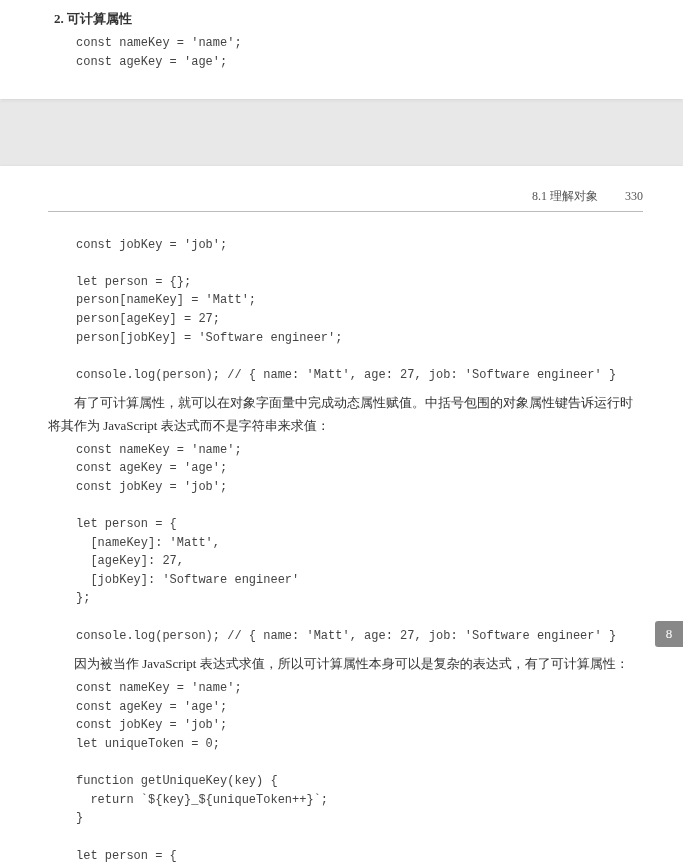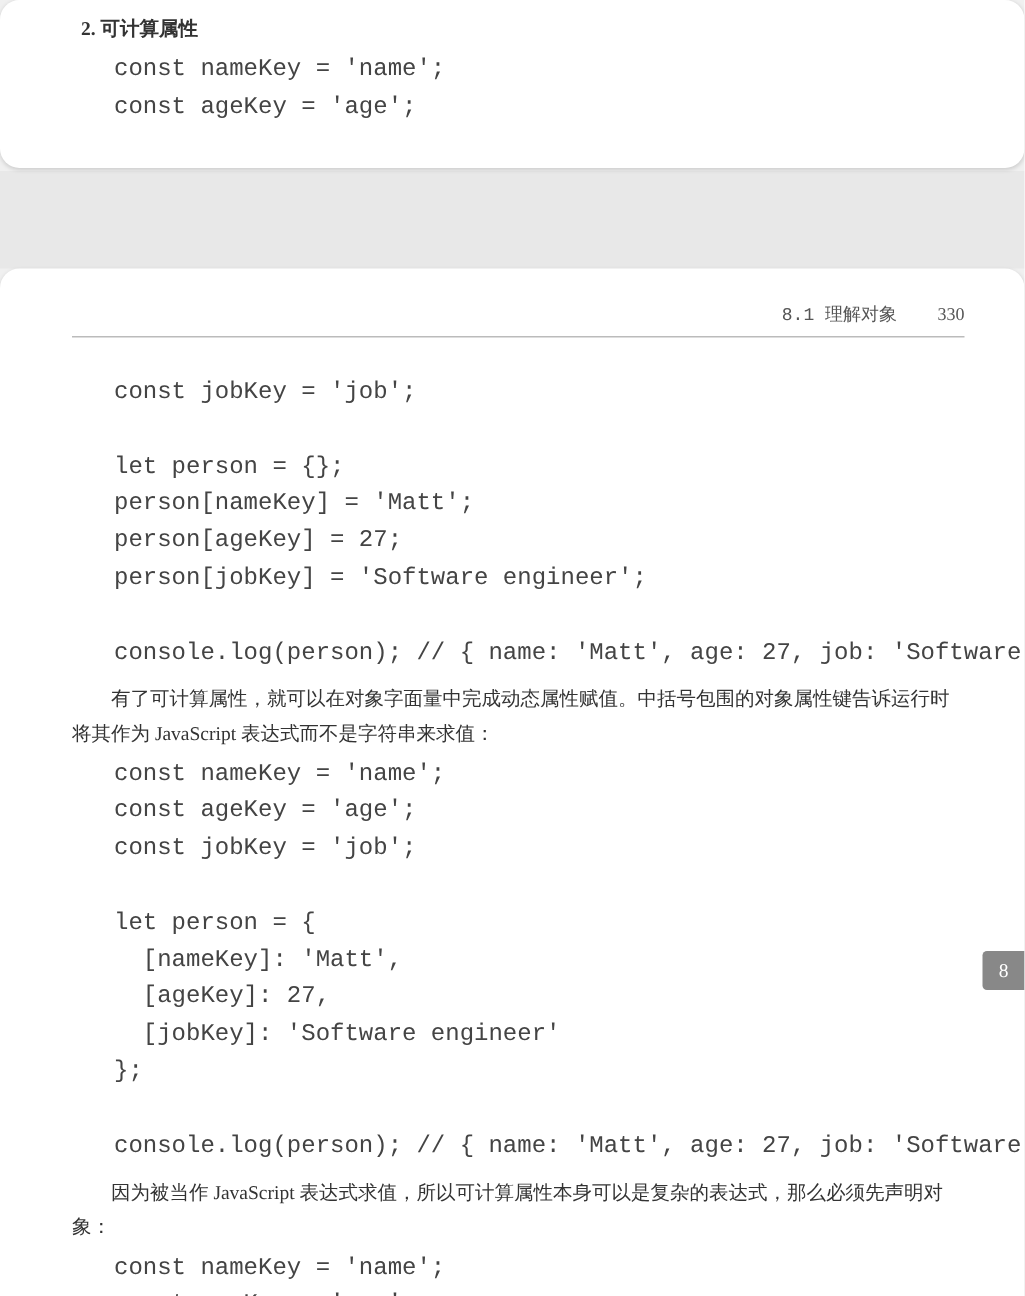--- a/index.html
+++ b/index.html
@@ -11,56 +11,54 @@
   padding: 0;
   width: 683px;
   background: #f0f0f0;
 }
 .page {
   background: #fff;
   padding: 8px 40px 20px 48px;
   margin: 0 0 2px 0;
   box-shadow: 0 1px 3px rgba(0,0,0,0.15);
   position: relative;
-  border-radius: 13px;
 }
 .page-gap {
   height: 65px;
   background: #e8e8e8;
 }
 .page.second {
   padding-top: 20px;
 }
 .page-header {
   text-align: right;
   font-size: 12px;
   color: #555;
   padding-bottom: 4px;
   border-bottom: 1px solid #bbb;
   margin-bottom: 24px;
 }
 .page-header .sec {
   margin-right: 24px;
-  font-family: Liberation Mono, monospace;
 }
 .page-header .pg {
   font-weight: normal;
 }
 h4 {
   font-size: 13px;
   margin: 0 0 4px 6px;
   font-weight: bold;
 }
 .body-text {
   text-indent: 2em;
   margin: 0 0 4px 0;
 }
 pre.code {
   font-family: "Courier New", monospace;
-  font-size: 16px;
+  font-size: 12px;
   line-height: 1.55;
   margin: 4px 0 8px 28px;
   white-space: pre;
   color: #444;
 }
 .side-tab {
   position: absolute;
   right: 0;
   top: 455px;
   width: 28px;
@@ -106,21 +104,21 @@
 const jobKey = 'job';
 
 let person = {
   [nameKey]: 'Matt',
   [ageKey]: 27,
   [jobKey]: 'Software engineer'
 };
 
 console.log(person); // { name: 'Matt', age: 27, job: 'Software engineer' }</pre>
 
-  <p class="body-text">因为被当作 JavaScript 表达式求值，所以可计算属性本身可以是复杂的表达式，那么必须先声明对象：</p>
+  <p class="body-text">因为被当作 JavaScript 表达式求值，所以可计算属性本身可以是复杂的表达式，有了可计算属性：</p>
 
   <pre class="code">const nameKey = 'name';
 const ageKey = 'age';
 const jobKey = 'job';
 let uniqueToken = 0;
 
 function getUniqueKey(key) {
   return `${key}_${uniqueToken++}`;
 }
 

